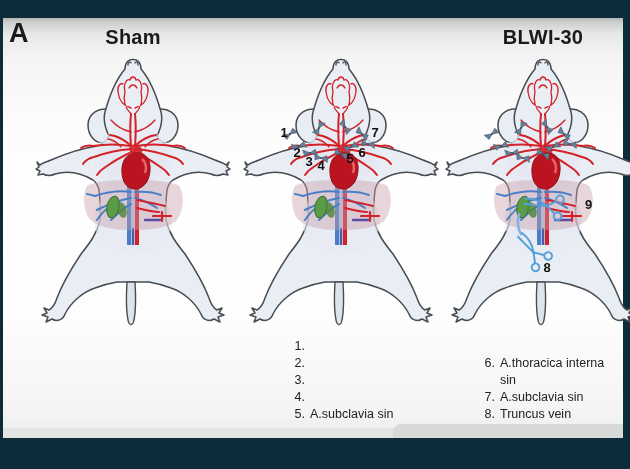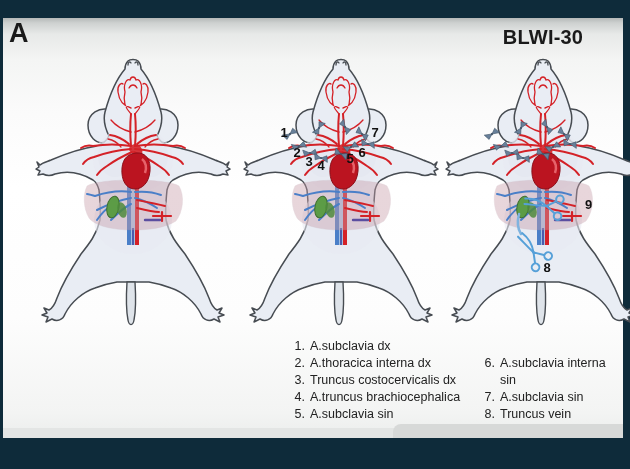--- a/index.html
+++ b/index.html
@@ -44,20 +44,21 @@
   .marker{font-family:"Liberation Sans",sans-serif;font-size:13px;font-weight:bold;fill:#111;}
 </style>
 </head>
 <body>
 
 <div class="stage">
   <div class="content">
 
     <div class="panel-label">A</div>
 
+    <div class="col-title t0">Sham</div>
     <div class="col-title t2">BLWI-30</div>
 
     <svg width="0" height="0" style="position:absolute" aria-hidden="true">
       <defs>
         <g id="clip">
           <path class="clip-f" d="M0,0 L-7,-3.5 L-5.5,2.8 Z M0,0 L5.5,-3.2 L7,3.2 Z"></path>
           <circle cx="0" cy="0" r="1.1" fill="#45586c"></circle>
         </g>
         <g id="hemo">
           <path class="hemo" d="M0,-1.5 C8,-3 16,-1 22,3"></path>
@@ -186,44 +187,40 @@
       <path class="vein" d="M76,156 C74,164 74,170 78,176" style="stroke:#7fb3df;stroke-width:2.6"></path>
       <use href="#hemo" transform="translate(82,142) rotate(8)"></use>
       <use href="#hemo" transform="translate(78,176) rotate(48)"></use>
       <text class="marker" x="142" y="151" text-anchor="start">9</text>
       <text class="marker" x="104" y="214" text-anchor="middle">8</text>
     </svg>
 
     <div class="legend lg0">
       <div class="row">
           <span class="num">1.</span>
-          <span>A.subclavia dx</span>
         </div>
       <div class="row">
           <span class="num">2.</span>
-          <span>A.thoracica interna dx</span>
         </div>
       <div class="row">
           <span class="num">3.</span>
-          <span>Truncus costocervicalis dx</span>
         </div>
       <div class="row">
           <span class="num">4.</span>
-          <span>A.truncus brachiocephalica</span>
         </div>
       <div class="row">
           <span class="num">5.</span>
           <span>A.subclavia sin</span>
         </div>
     </div>
 
     <div class="legend lg1">
       <div class="row">
           <span class="num">6.</span>
-          <span>A.subclavia interna sin</span>
+          <span>A.thoracica interna sin</span>
         </div>
       <div class="row">
           <span class="num">7.</span>
           <span>A.subclavia sin</span>
         </div>
       <div class="row">
           <span class="num">8.</span>
           <span>Truncus vein</span>
         </div>
       <div class="row">

